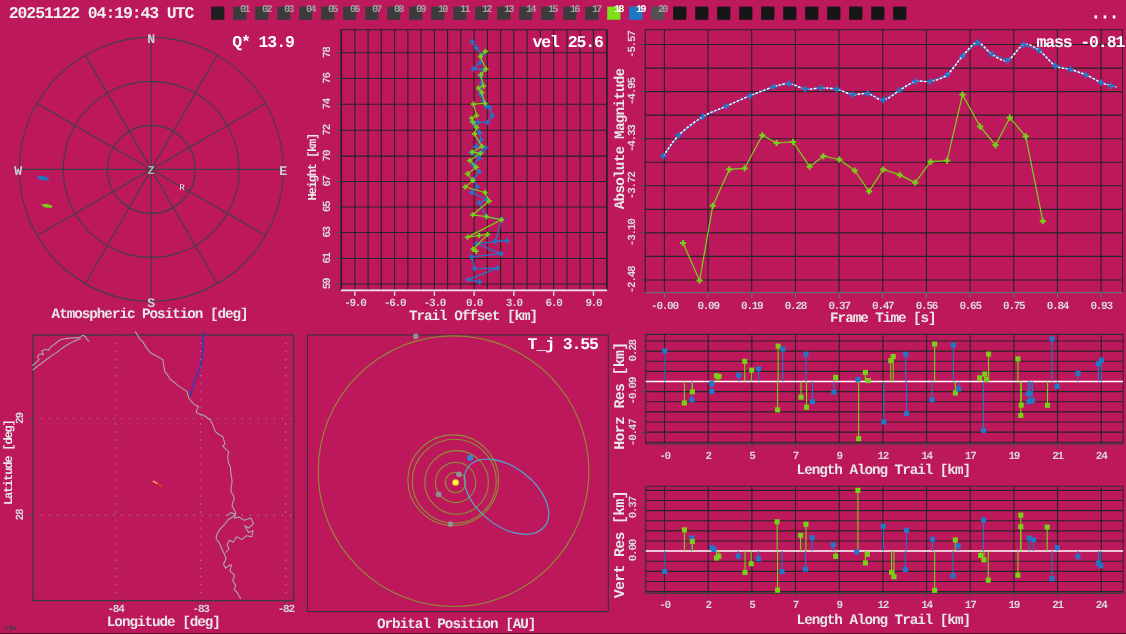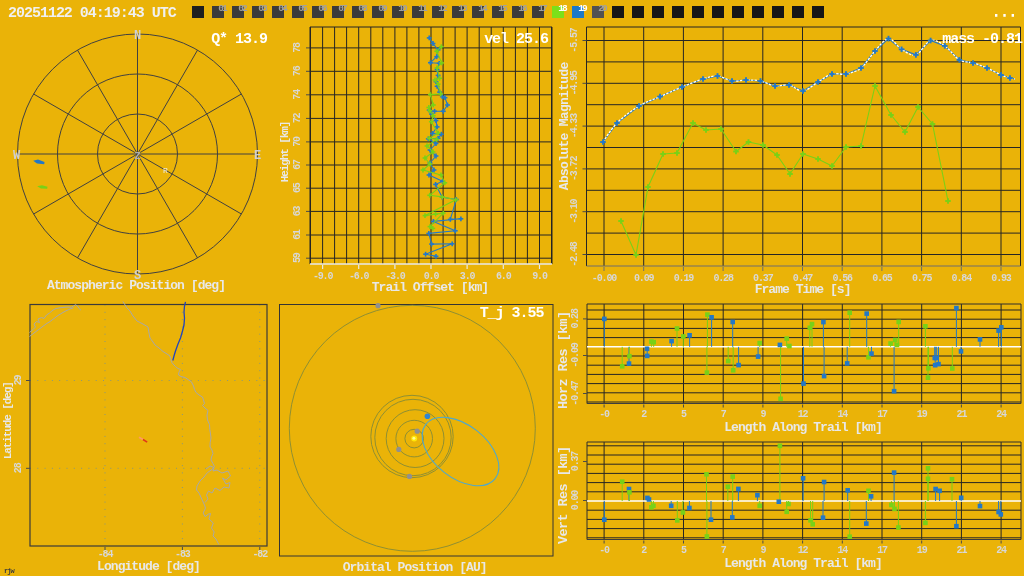--- a/index.html
+++ b/index.html
@@ -1,15 +1,15 @@
 <!DOCTYPE html>
 <html><head><meta charset="utf-8">
 <style>
 html,body{margin:0;padding:0;background:#000;}
-#scr{position:relative;width:1024px;height:576px;background:#eab308;overflow:hidden;}
+#scr{position:relative;width:1024px;height:576px;background:#be185d;overflow:hidden;}
 text{font-family:"Liberation Mono",monospace;}
 </style></head>
 <body>
 <div id="scr">
 <svg width="1024" height="576" viewBox="0 0 1024 576">
 <text x="8.0" y="16.5" font-size="15" fill="#f0f0f0" text-anchor="start" font-weight="bold" letter-spacing="-1.02">20251122 04:19:43 UTC</text>
 <rect x="192.0" y="6.0" width="12.0" height="12.0" fill="#1f1f1f"></rect>
 <rect x="212.0" y="6.0" width="12.0" height="12.0" fill="#3b3b3b"></rect>
 <text x="226.0" y="11.2" font-size="9.5" fill="#a0a0a0" text-anchor="end" font-weight="bold" letter-spacing="-1.8">01</text>
 <rect x="232.0" y="6.0" width="12.0" height="12.0" fill="#3b3b3b"></rect>

